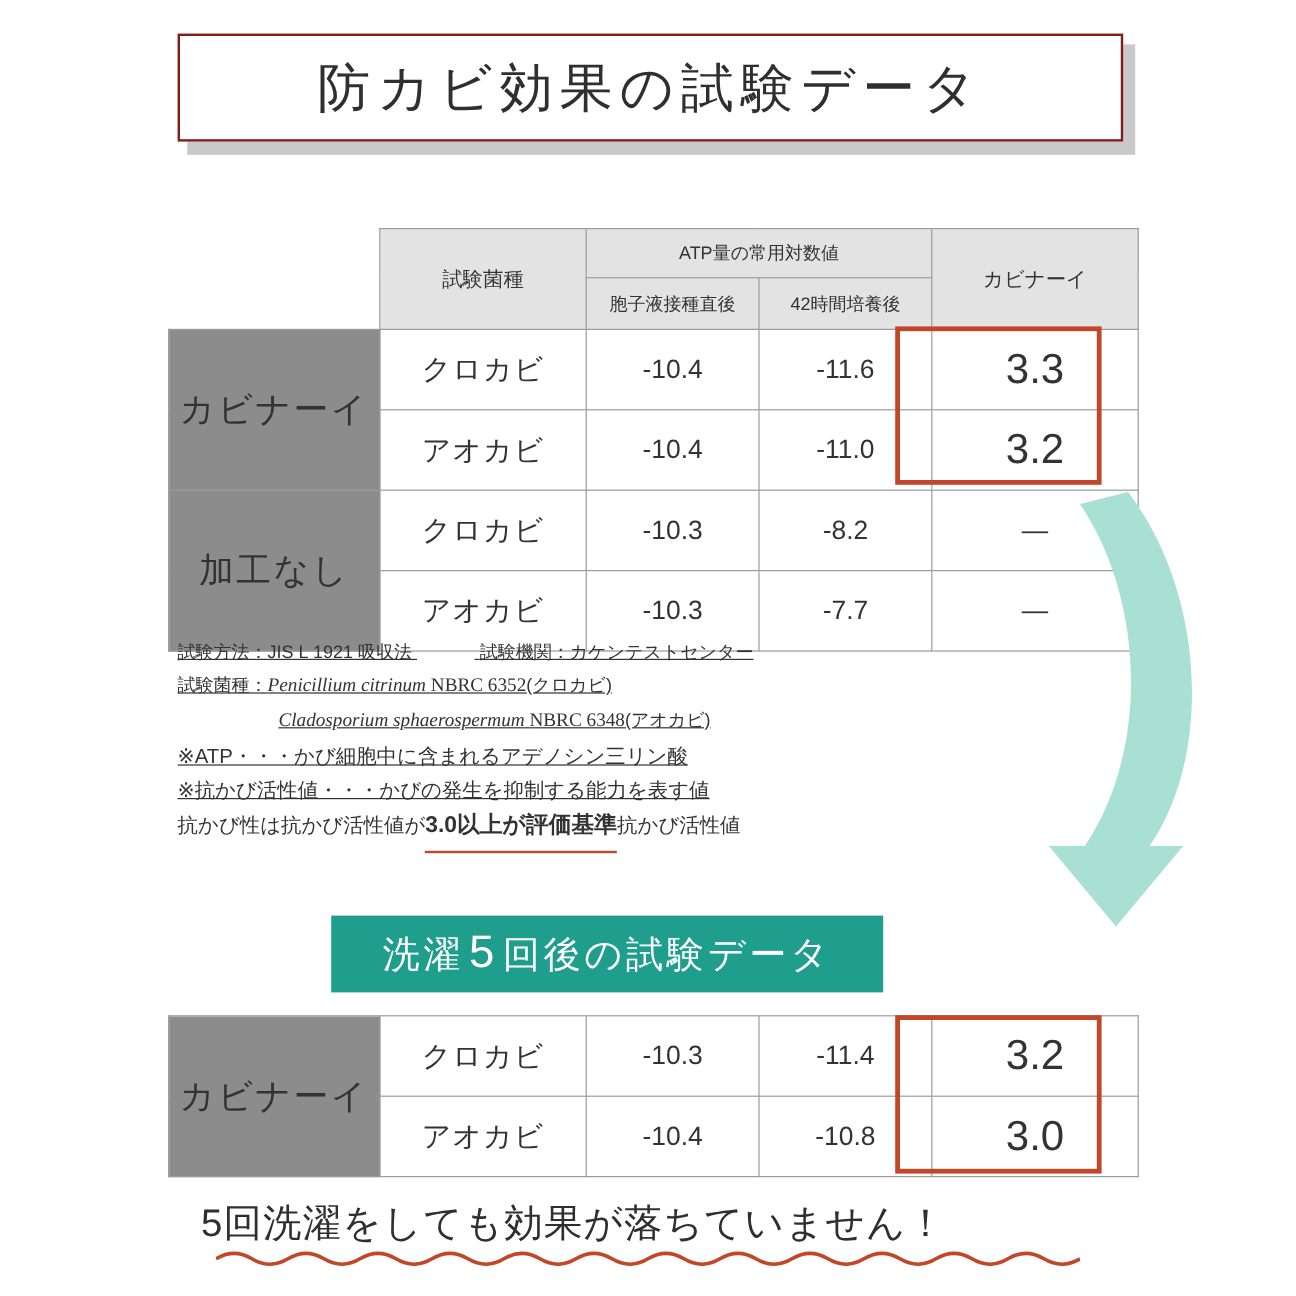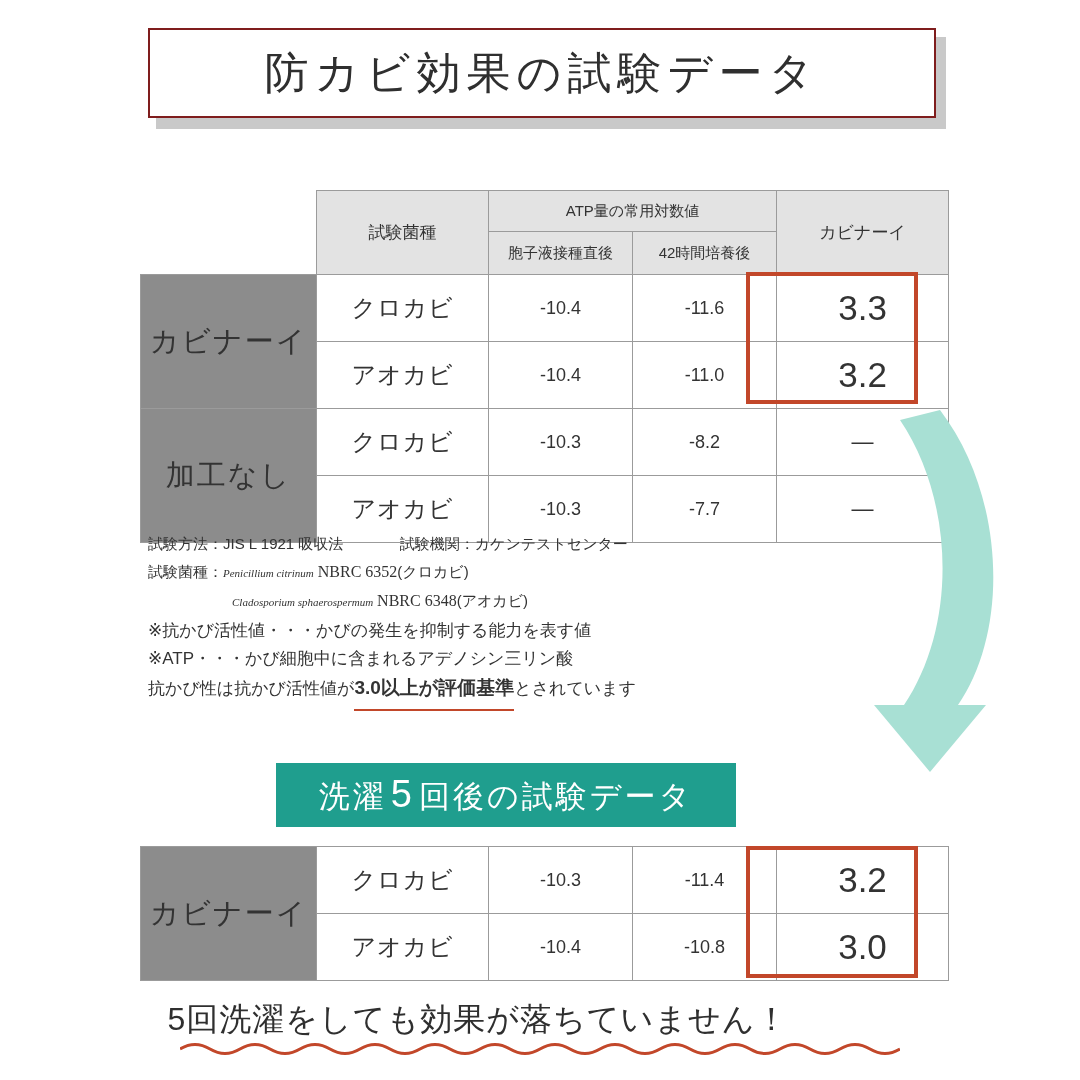--- a/index.html
+++ b/index.html
@@ -90,21 +90,21 @@
     color: #ffffff;
     font-size: 29px;
     letter-spacing: 2px;
   }
   .species {
     font-size: 24px;
     letter-spacing: 1px;
     height: 66px;
   }
   .num {
-    font-size: 18px;
+    font-size: 22px;
   }
   .big-num {
     font-size: 35px;
     color: #2b2b2b;
   }
   .dash {
     font-size: 22px;
     color: #555;
   }
 
@@ -126,32 +126,33 @@
     left: 148px;
     top: 536px;
     width: 700px;
     font-size: 15.5px;
     line-height: 1.0;
     color: #333;
   }
   .note-row {
     margin-bottom: 13px;
     white-space: nowrap;
+    text-decoration: underline;
   }
   .note-row.small {
     font-size: 15px;
   }
   .gap-inline {
     display: inline-block;
     width: 48px;
   }
   .ital {
     font-family: "Liberation Serif", "DejaVu Serif", serif;
     font-style: italic;
-    font-size: 11px;
+    font-size: 16px;
   }
   .ser {
     font-family: "Liberation Serif", "DejaVu Serif", serif;
     font-size: 16px;
   }
   .indent {
     display: inline-block;
     width: 84px;
   }
   .note-big {
@@ -321,24 +322,24 @@
     <span>試験方法：JIS L 1921 吸収法</span>
     <span class="gap-inline"></span>
     <span>試験機関：カケンテストセンター</span>
   </div>
   <div class="note-row small">
     <span>試験菌種：</span><span class="ital">Penicillium citrinum</span><span class="ser">&nbsp;</span><span class="ser">NBRC 6352</span><span>(クロカビ)</span>
   </div>
   <div class="note-row small">
     <span class="indent"></span><span class="ital">Cladosporium sphaerospermum</span><span class="ser">&nbsp;</span><span class="ser">NBRC 6348</span><span>(アオカビ)</span>
   </div>
+  <div class="note-row note-big">※ATP・・・かび細胞中に含まれるアデノシン三リン酸</div>
   <div class="note-row note-big">※抗かび活性値・・・かびの発生を抑制する能力を表す値</div>
-  <div class="note-row note-big">※ATP・・・かび細胞中に含まれるアデノシン三リン酸</div>
   <div class="note-row">
-    <span class="criteria-line"><span>抗かび性は抗かび活性値が</span><span class="criteria-strong">3.0以上が評価基準</span><span>とされています</span></span>
+    <span class="criteria-line"><span>抗かび性は抗かび活性値が</span><span class="criteria-strong">3.0以上が評価基準</span><span>抗かび活性値</span></span>
   </div>
 </div>
 
 <svg class="arrow-svg" viewBox="0 0 250 390">
   <path d="M 150 10 C 215 95, 220 230, 168 305 L 196 305 L 140 372 L 84 305 L 114 305 C 168 225, 164 100, 110 20 Z" fill="#a8e0d4"></path>
 </svg>
 
 <div class="banner">
   <div class="banner-text">
     <span>洗濯</span><span class="banner-num">5</span><span>回後の試験データ</span>

